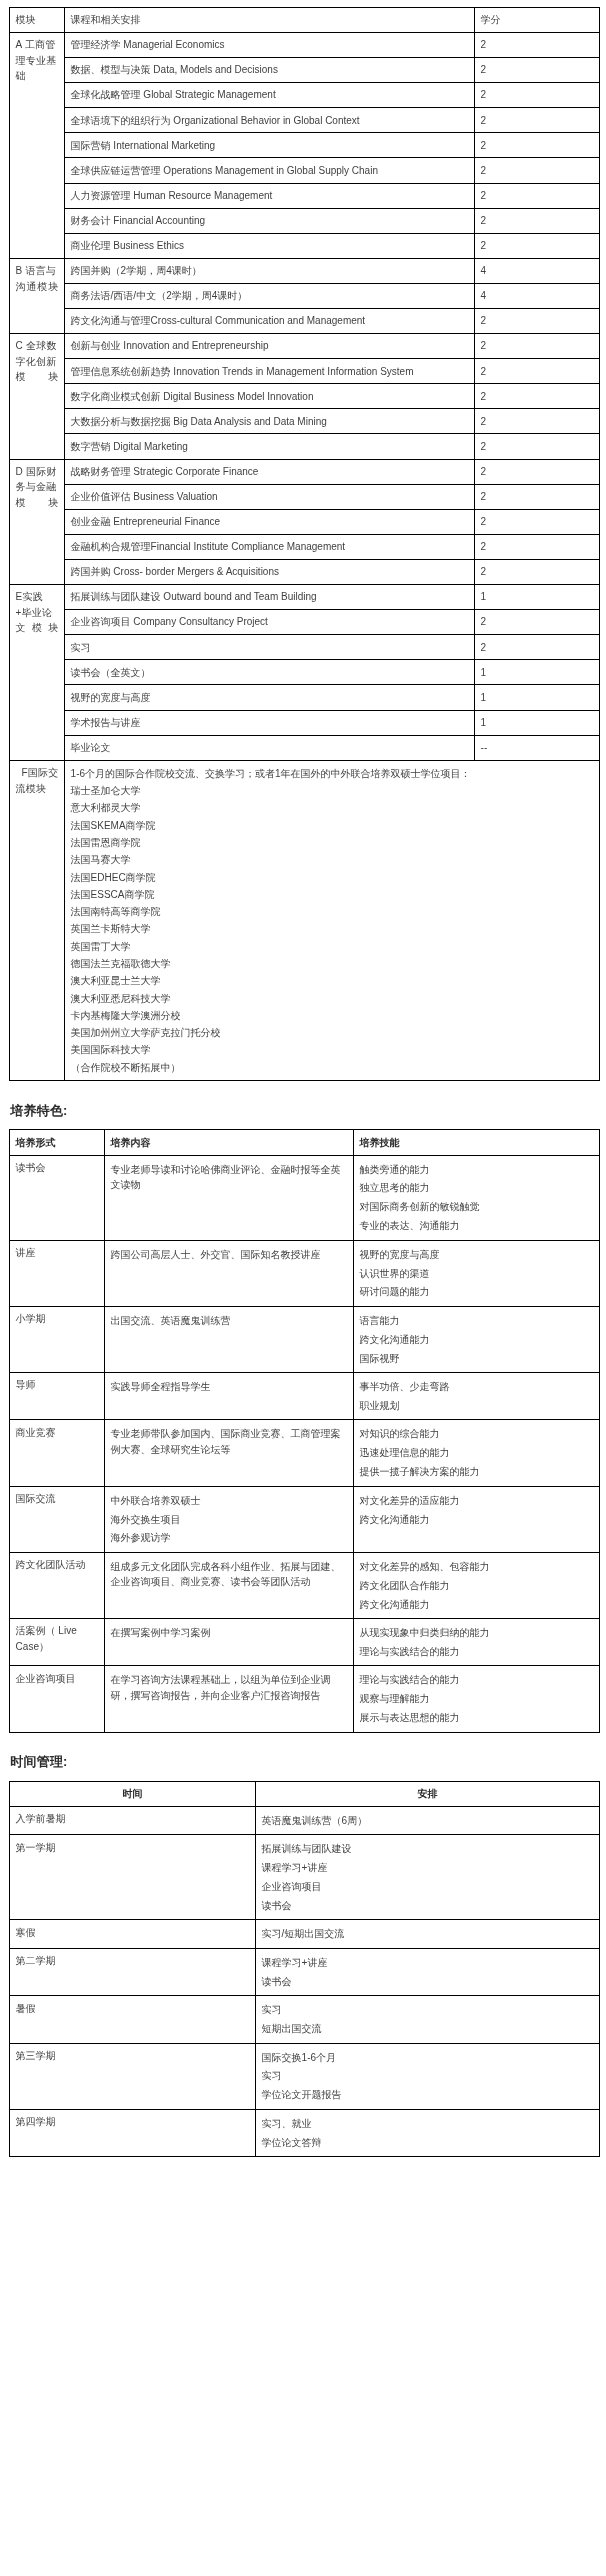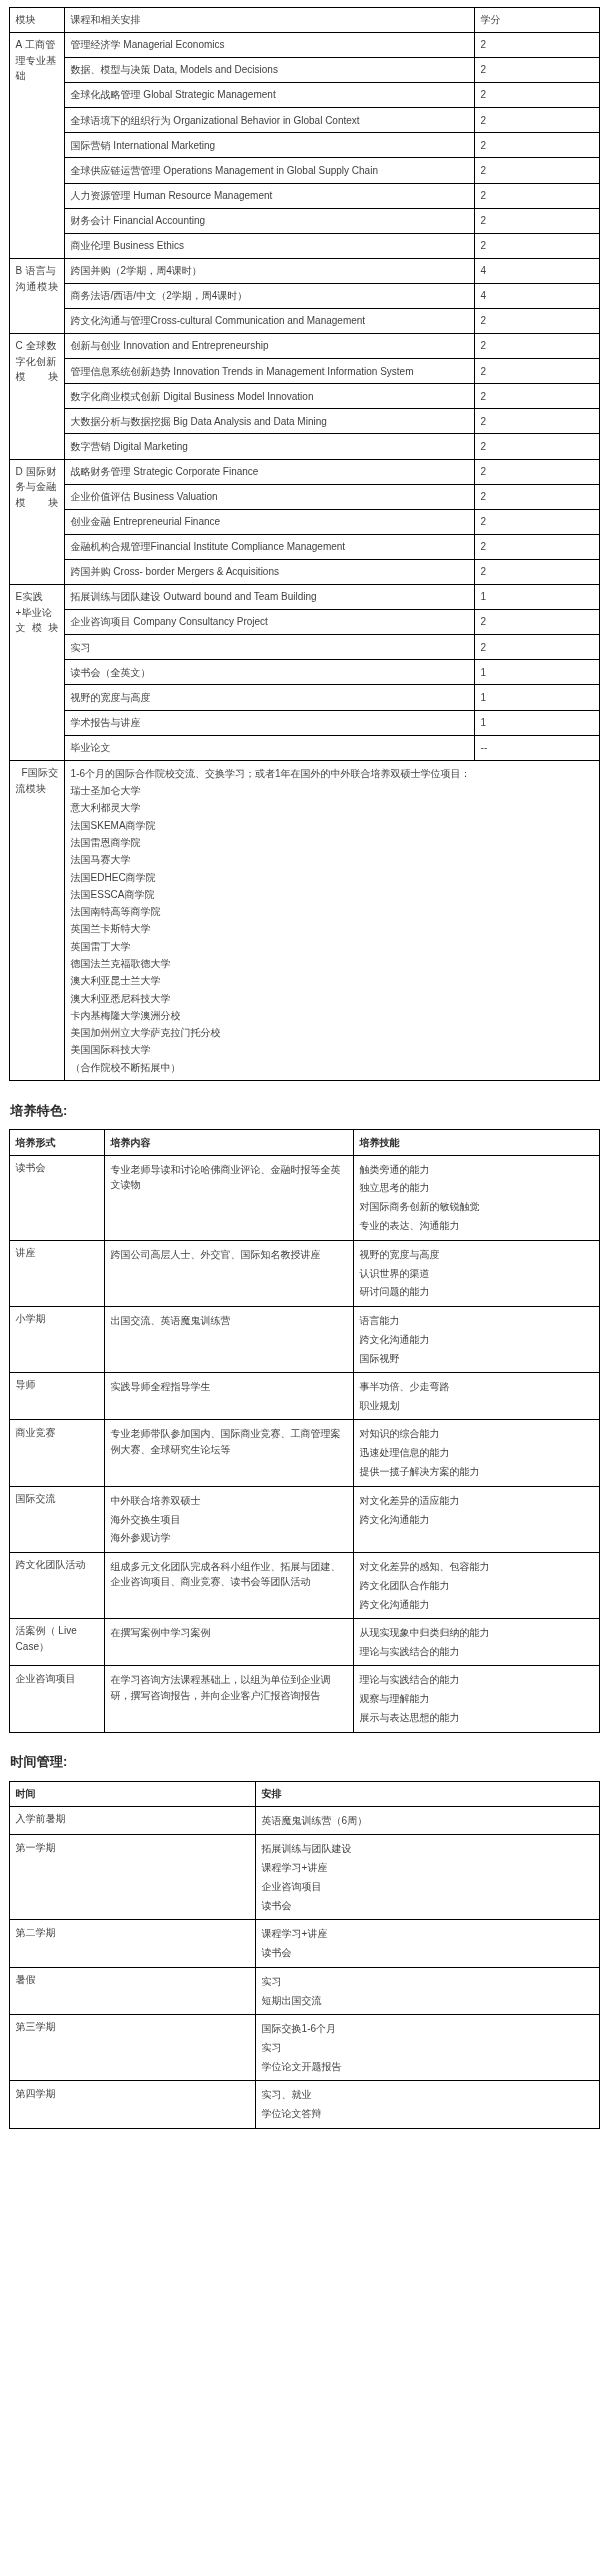--- a/index.html
+++ b/index.html
@@ -65,21 +65,21 @@
   .t2 .c-form  { width: 95px; }
   .t2 .c-cont  { width: 249px; }
   .t2 .c-skill { width: 246px; }
   .t2 thead td { font-weight: bold; color: #2b2b2b; }
   .t2 td { padding-top: 5.2px; padding-bottom: 5.2px; }
   .lines > div { padding: 1.7px 0; }
   
   .t3 { width: 589px; }
   .t3 .c-time { width: 246px; }
   .t3 .c-plan { width: 344px; }
-  .t3 thead td { font-weight: bold; color: #2b2b2b; }
+  .t3 thead td { font-weight: bold; color: #2b2b2b; text-align: center; }
   .t3 td { padding-top: 5.2px; padding-bottom: 5.2px; }
 </style>
 </head>
 <body>
 
 <div class="page">
 
   <table class="doc t1">
     <colgroup>
       <col class="c-mod">
@@ -422,20 +422,28 @@
           <td>
             <div class="lines">
               <div>拓展训练与团队建设</div>
               <div>课程学习+讲座</div>
               <div>企业咨询项目</div>
               <div>读书会</div>
             </div>
           </td>
         </tr>
         <tr>
+          <td>寒假</td>
+          <td>
+            <div class="lines">
+              <div>实习/短期出国交流</div>
+            </div>
+          </td>
+        </tr>
+        <tr>
           <td>第二学期</td>
           <td>
             <div class="lines">
               <div>课程学习+讲座</div>
               <div>读书会</div>
             </div>
           </td>
         </tr>
         <tr>
           <td>暑假</td>

